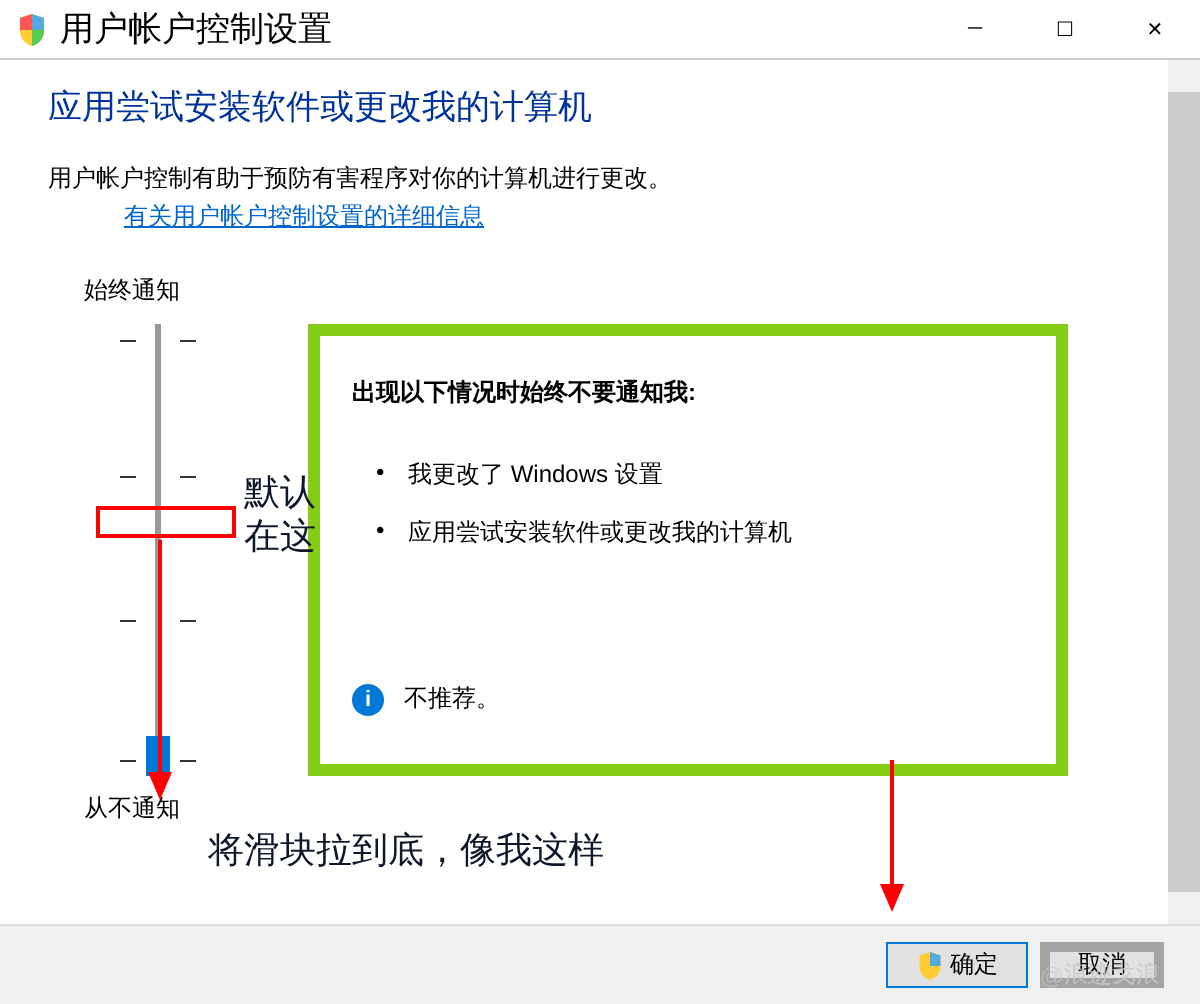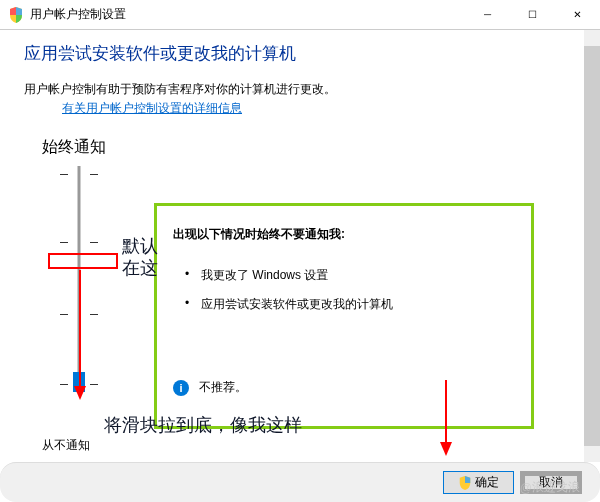--- a/index.html
+++ b/index.html
@@ -1,50 +1,50 @@
 <!DOCTYPE html>
 <html><head>
 <meta charset="utf-8">
 <style>
   * { box-sizing: border-box; margin: 0; padding: 0; }
   body { font-family: "Microsoft YaHei", "Segoe UI", sans-serif; font-size: 12px; background: #fff; width: 600px; height: 502px; overflow: hidden; position: relative; }
   
   .titlebar { height: 30px; display: flex; align-items: center; border-bottom: 1px solid #ccc; padding-left: 8px; }
   .titlebar-icon { width: 16px; height: 16px; margin-right: 6px; }
-  .titlebar-text { flex: 1; font-size: 12px; }
+  .titlebar-text { flex: 1; font-size: 17px; }
   .titlebar-buttons { display: flex; }
   .titlebar-btn { width: 45px; height: 29px; display: flex; align-items: center; justify-content: center; font-family: "Segoe UI Symbol", sans-serif; font-size: 10px; }
   
   .content { padding: 12px 24px 0 24px; height: 432px; position: relative; }
   .scrollbar { position: absolute; right: 0; top: 30px; width: 16px; height: 432px; background: #f0f0f0; }
   .scrollbar-thumb { position: absolute; top: 16px; left: 0; width: 16px; height: 400px; background: #cdcdcd; }
   
   .heading { color: #003399; font-size: 17px; font-weight: normal; margin-bottom: 16px; }
   .subtext { font-size: 12px; margin-bottom: 2px; }
   .link { color: #0066cc; text-decoration: underline; font-size: 12px; margin-left: 38px; }
   
   .slider-area { margin-top: 20px; margin-left: 22px; position: relative; }
-  .slider-top-label { font-size: 16px; margin-bottom: 8px; margin-left: -4px; font-family: Liberation Mono, monospace; }
+  .slider-top-label { font-size: 12px; margin-bottom: 8px; margin-left: -4px; font-family: Liberation Mono, monospace; }
   .slider-bottom-label { font-size: 12px; margin-top: 8px; margin-left: -4px; }
   
   .slider-box { display: flex; }
   .slider { position: relative; width: 50px; height: 226px; margin-left: 8px; }
   .slider-track { position: absolute; left: 50%; top: 0; width: 3px; height: 100%; background: #999; transform: translateX(-50%); }
   .slider-tick { position: absolute; width: 8px; height: 1px; background: #333; }
   .slider-handle { position: absolute; left: 50%; transform: translateX(-50%); width: 12px; height: 20px; background: #0078d7; bottom: 0; }
   
-  .info-panel { border: 3px solid #84cc16; width: 380px; height: 226px; padding: 20px 16px; margin-left: 50px; margin-top: 37px; }
+  .info-panel { border: 6px solid #84cc16; width: 380px; height: 226px; padding: 20px 16px; margin-left: 50px; }
   .info-title { font-weight: bold; font-size: 12px; margin-bottom: 18px; }
   .info-list { list-style: none; }
   .info-list li { padding: 6px 0 6px 28px; position: relative; font-size: 12px; }
   .info-list li::before { content: "•"; position: absolute; left: 12px; }
   .info-recommend { margin-top: 60px; display: flex; align-items: center; }
   .info-icon { width: 16px; height: 16px; border-radius: 50%; background: #0078d7; color: #fff; display: inline-flex; align-items: center; justify-content: center; font-size: 11px; font-weight: bold; margin-right: 10px; }
   
-  .footer { position: absolute; bottom: 0; left: 0; right: 0; height: 40px; background: #f0f0f0; border-top: 1px solid #ddd; display: flex; align-items: center; justify-content: flex-end; padding-right: 18px; gap: 6px; border-radius: 16px; }
+  .footer { position: absolute; bottom: 0; left: 0; right: 0; height: 40px; background: #f0f0f0; border-top: 1px solid #ddd; display: flex; align-items: center; justify-content: flex-end; padding-right: 18px; gap: 6px; }
   .btn { height: 23px; padding: 0 14px; border: 5px solid #a3a3a3; background: #e1e1e1; font-size: 12px; display: flex; align-items: center; }
   .btn-primary { border: 1px solid #0078d7; }
   .shield-small { width: 14px; height: 14px; margin-right: 3px; }
   
   
   .annotation { position: absolute; color: #0f172a; font-size: 18px; pointer-events: none; font-family: SimSun, serif; }
   .arrow-line { position: absolute; pointer-events: none; }
   .red-rect { position: absolute; border: 2px solid #ff0000; pointer-events: none; }
   
   .watermark { position: absolute; bottom: 6px; right: 20px; color: rgba(200,200,200,0.9); font-size: 12px; display: flex; align-items: center; pointer-events: none; }

